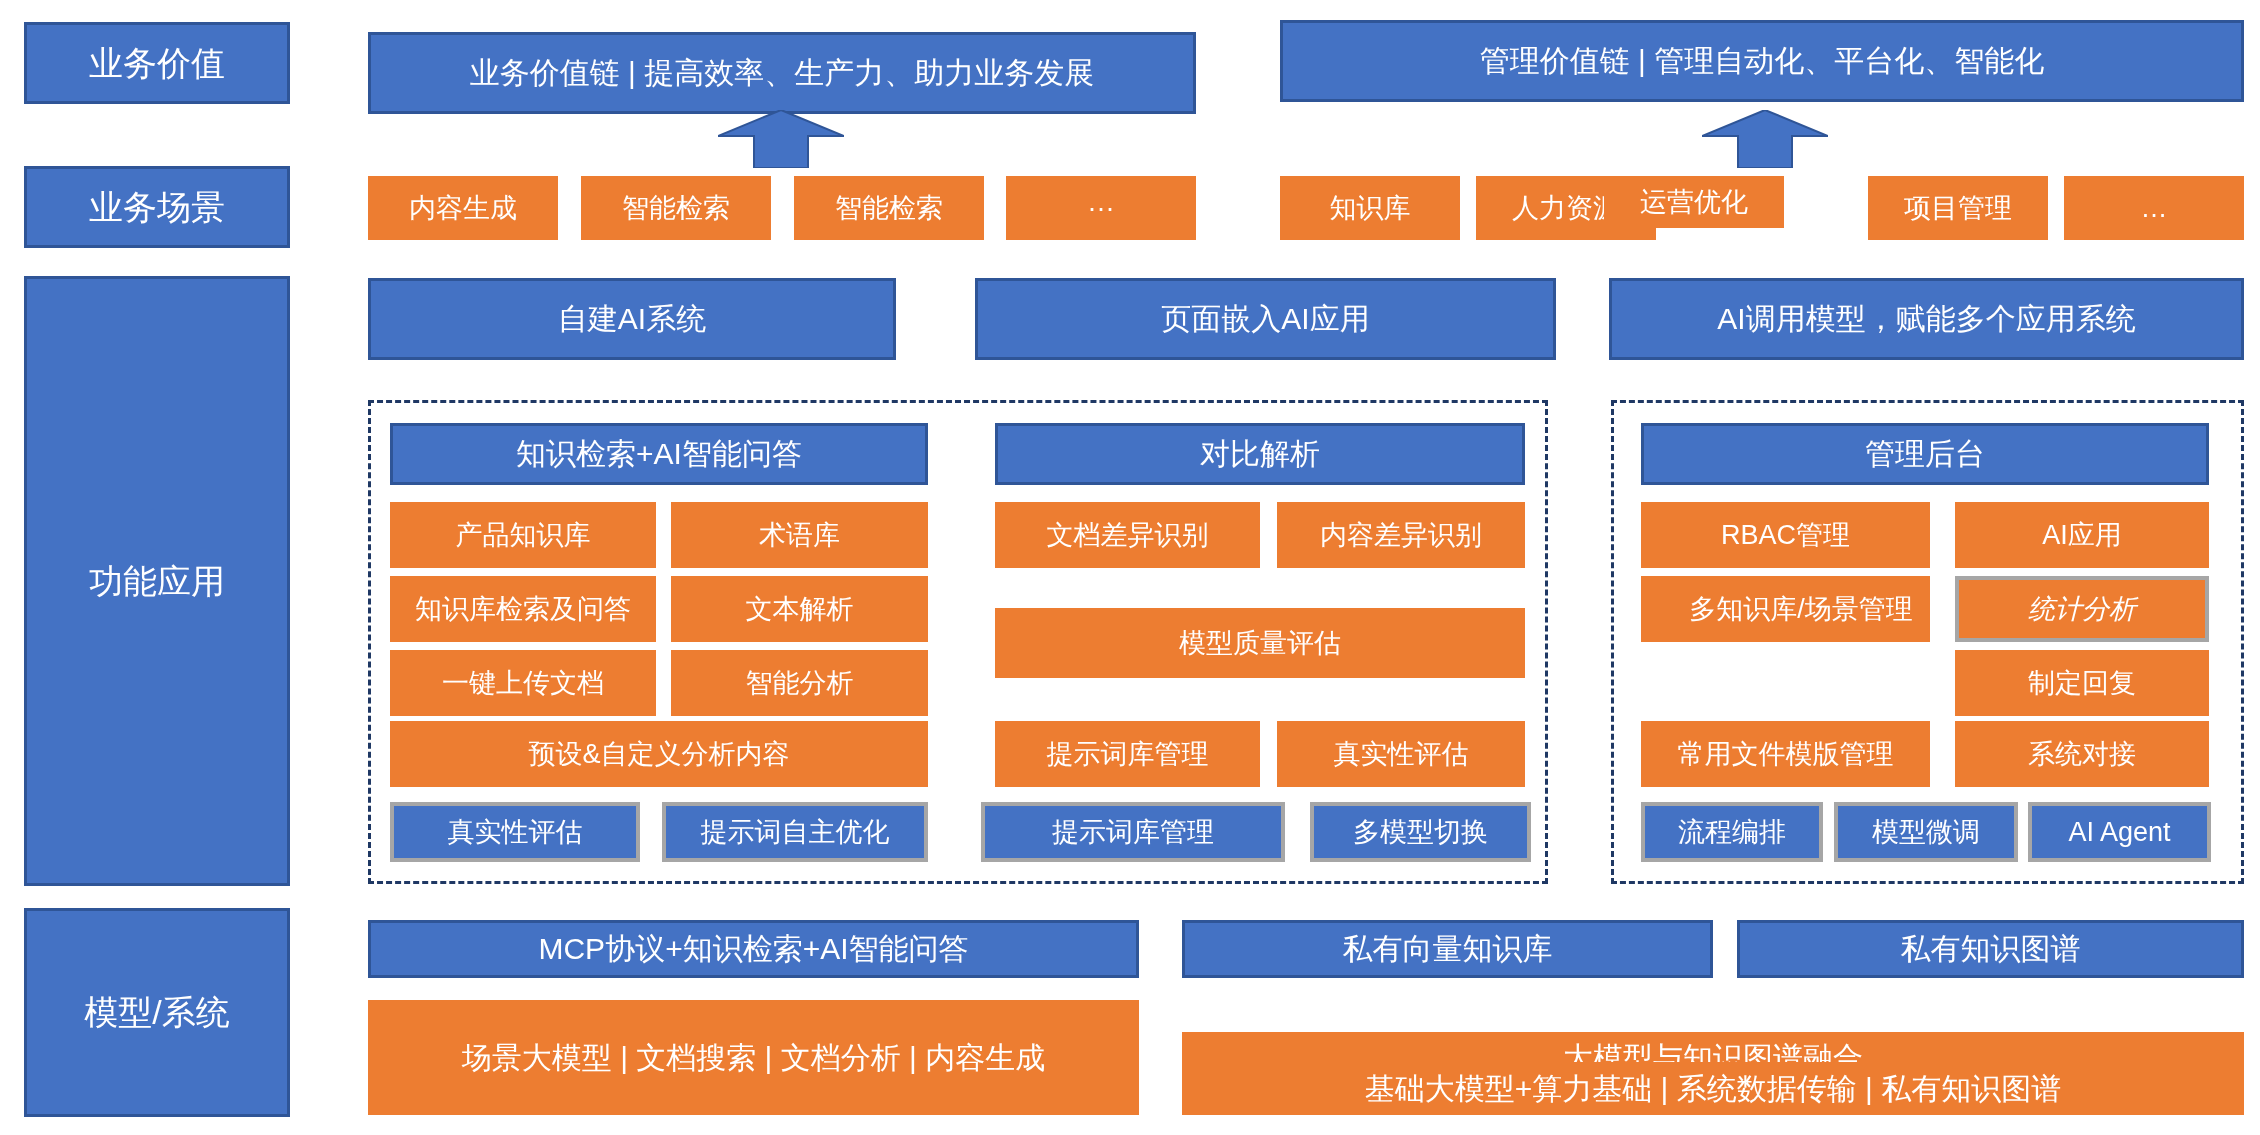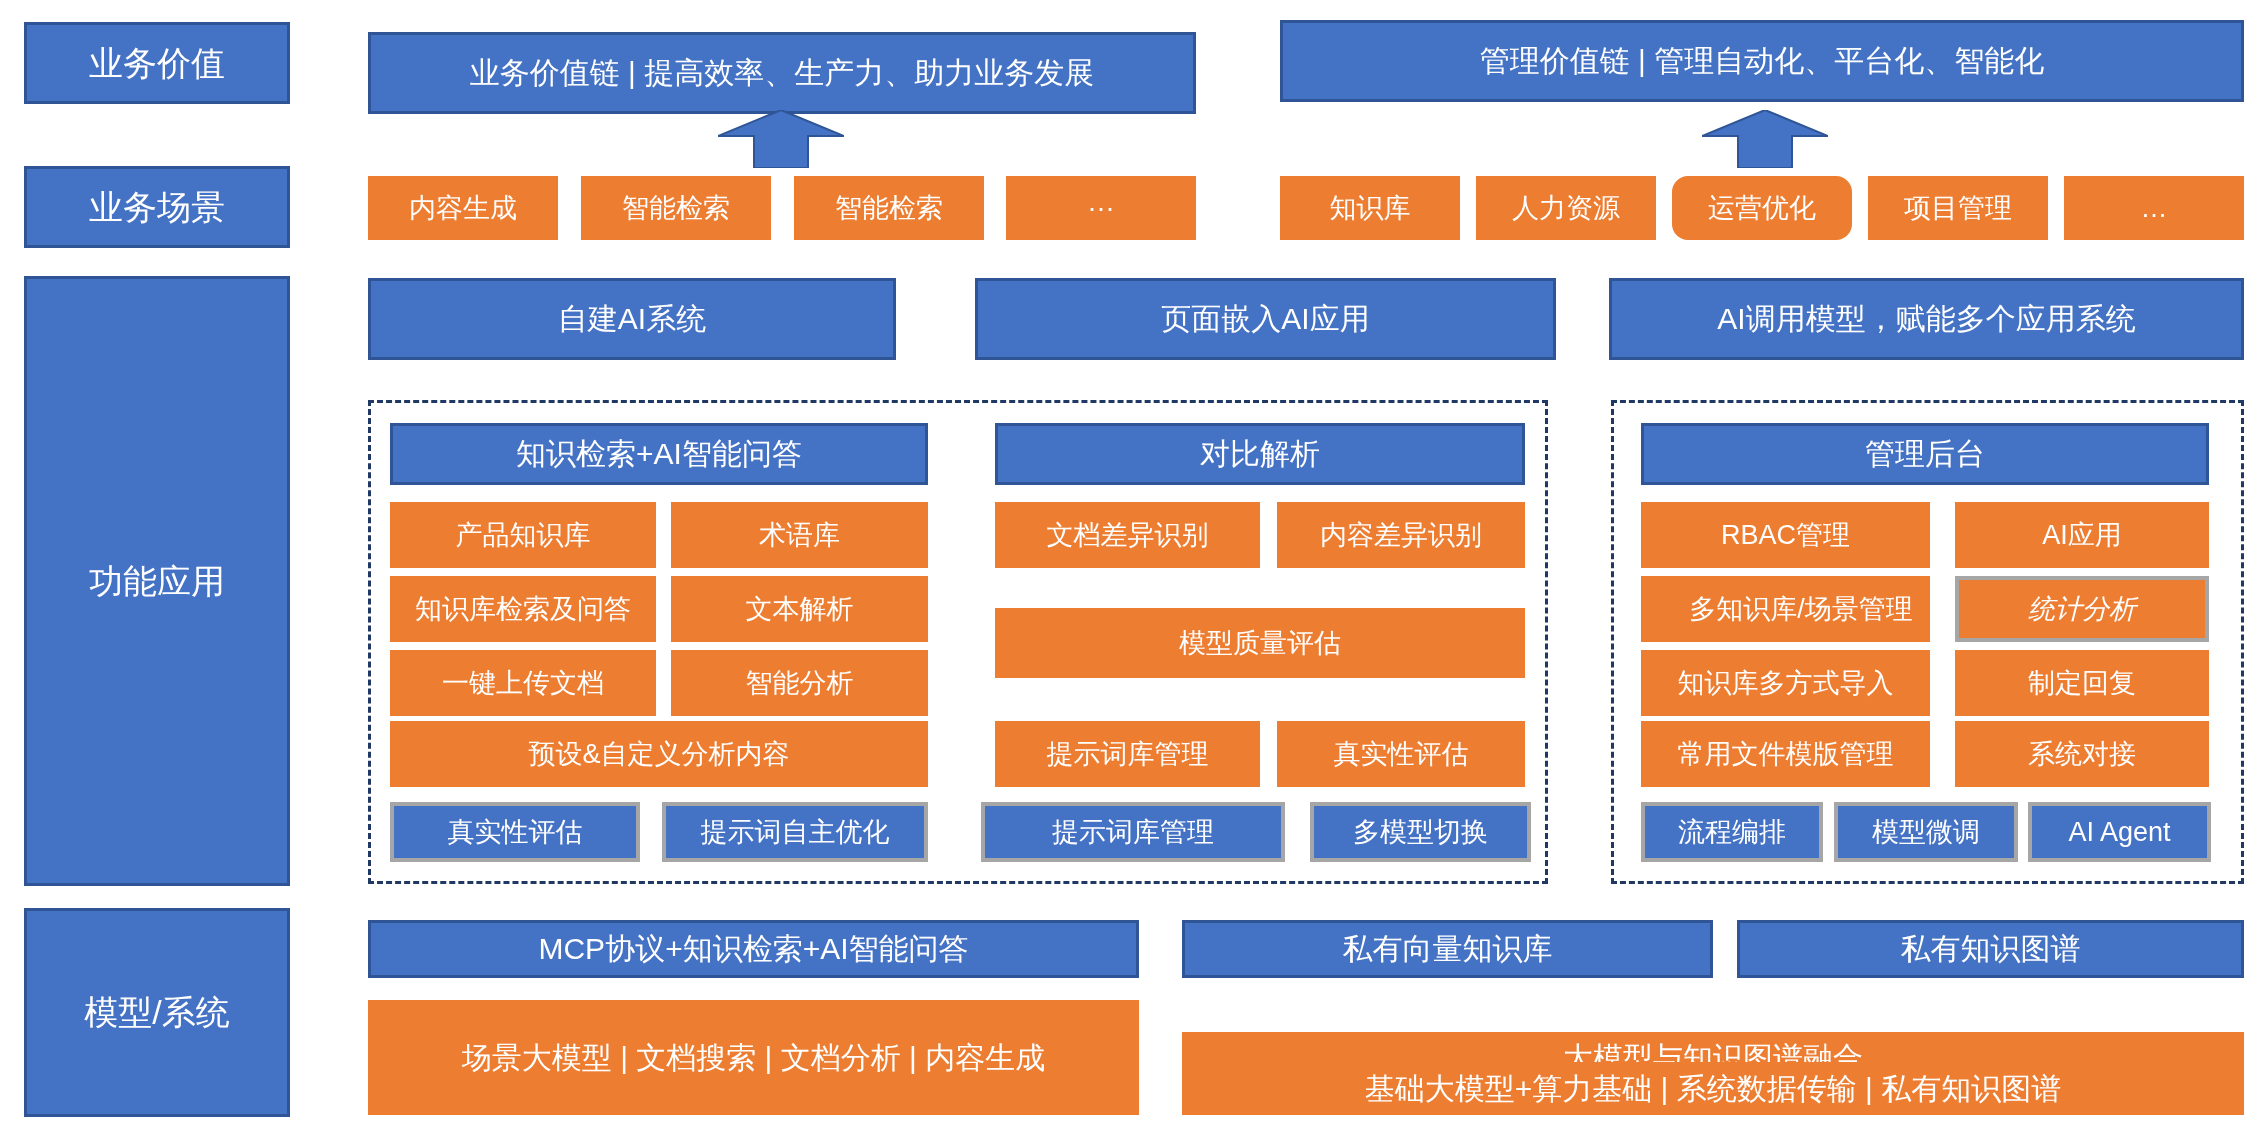--- a/index.html
+++ b/index.html
@@ -37,21 +37,21 @@
     <polygon points="63,0 126,26 90,26 90,58 36,58 36,26 0,26" fill="#4472C4" stroke="#2F5597" stroke-width="2"></polygon>
   </svg>
 
   <div class="box orange fs-item" style="left:368px;top:176px;width:190px;height:64px;">内容生成</div>
   <div class="box orange fs-item" style="left:581px;top:176px;width:190px;height:64px;">智能检索</div>
   <div class="box orange fs-item" style="left:794px;top:176px;width:190px;height:64px;">智能检索</div>
   <div class="box orange fs-item" style="left:1006px;top:176px;width:190px;height:64px;">···</div>
 
   <div class="box orange fs-item" style="left:1280px;top:176px;width:180px;height:64px;">知识库</div>
   <div class="box orange fs-item" style="left:1476px;top:176px;width:180px;height:64px;">人力资源</div>
-  <div class="box orange fs-item" style="left:1672px;top:176px;width:180px;height:64px;border-radius:16px;">运营优化</div>
+  <div class="box orange fs-item" style="left:1604px;top:176px;width:180px;height:52px;">运营优化</div>
   <div class="box orange fs-item" style="left:1868px;top:176px;width:180px;height:64px;">项目管理</div>
   <div class="box orange fs-item" style="left:2064px;top:176px;width:180px;height:64px;">…</div>
 
   <div class="box blue fs-bar" style="left:368px;top:278px;width:528px;height:82px;">自建AI系统</div>
   <div class="box blue fs-bar" style="left:975px;top:278px;width:581px;height:82px;">页面嵌入AI应用</div>
   <div class="box blue fs-bar" style="left:1609px;top:278px;width:635px;height:82px;">AI调用模型，赋能多个应用系统</div>
 
   <div class="dashed" style="left:368px;top:400px;width:1180px;height:484px;"></div>
   <div class="dashed" style="left:1611px;top:400px;width:633px;height:484px;"></div>
 
@@ -73,21 +73,20 @@
   <div class="box orange fs-item" style="left:995px;top:721px;width:265px;height:66px;">提示词库管理</div>
   <div class="box orange fs-item" style="left:1277px;top:721px;width:248px;height:66px;">真实性评估</div>
   <div class="box blue-gray fs-item" style="left:981px;top:802px;width:304px;height:60px;">提示词库管理</div>
   <div class="box blue-gray fs-item" style="left:1310px;top:802px;width:221px;height:60px;">多模型切换</div>
 
   <div class="box blue fs-bar" style="left:1641px;top:423px;width:568px;height:62px;">管理后台</div>
   <div class="box orange fs-item" style="left:1641px;top:502px;width:289px;height:66px;">RBAC管理</div>
   <div class="box orange fs-item" style="left:1955px;top:502px;width:254px;height:66px;">AI应用</div>
   <div class="box orange fs-item" style="left:1641px;top:576px;width:289px;height:66px;padding-left:31px;">多知识库/场景管理</div>
   <div class="box orange-gray fs-item" style="left:1955px;top:576px;width:254px;height:66px;font-style:italic;">统计分析</div>
-  <div class="box orange fs-item" style="left:1641px;top:650px;width:289px;height:66px;">知识库多方式导入</div>
   <div class="box orange fs-item" style="left:1955px;top:650px;width:254px;height:66px;">制定回复</div>
   <div class="box orange fs-item" style="left:1641px;top:721px;width:289px;height:66px;">常用文件模版管理</div>
   <div class="box orange fs-item" style="left:1955px;top:721px;width:254px;height:66px;">系统对接</div>
   <div class="box blue-gray fs-item" style="left:1641px;top:802px;width:182px;height:60px;">流程编排</div>
   <div class="box blue-gray fs-item" style="left:1834px;top:802px;width:184px;height:60px;">模型微调</div>
   <div class="box blue-gray fs-item" style="left:2028px;top:802px;width:183px;height:60px;">AI Agent</div>
 
   <div class="box blue fs-bar" style="left:368px;top:920px;width:771px;height:58px;">MCP协议+知识检索+AI智能问答</div>
   <div class="box orange fs-bar" style="left:368px;top:1000px;width:771px;height:115px;">场景大模型 | 文档搜索 | 文档分析 | 内容生成</div>
   <div class="box blue fs-bar" style="left:1182px;top:920px;width:531px;height:58px;">私有向量知识库</div>

